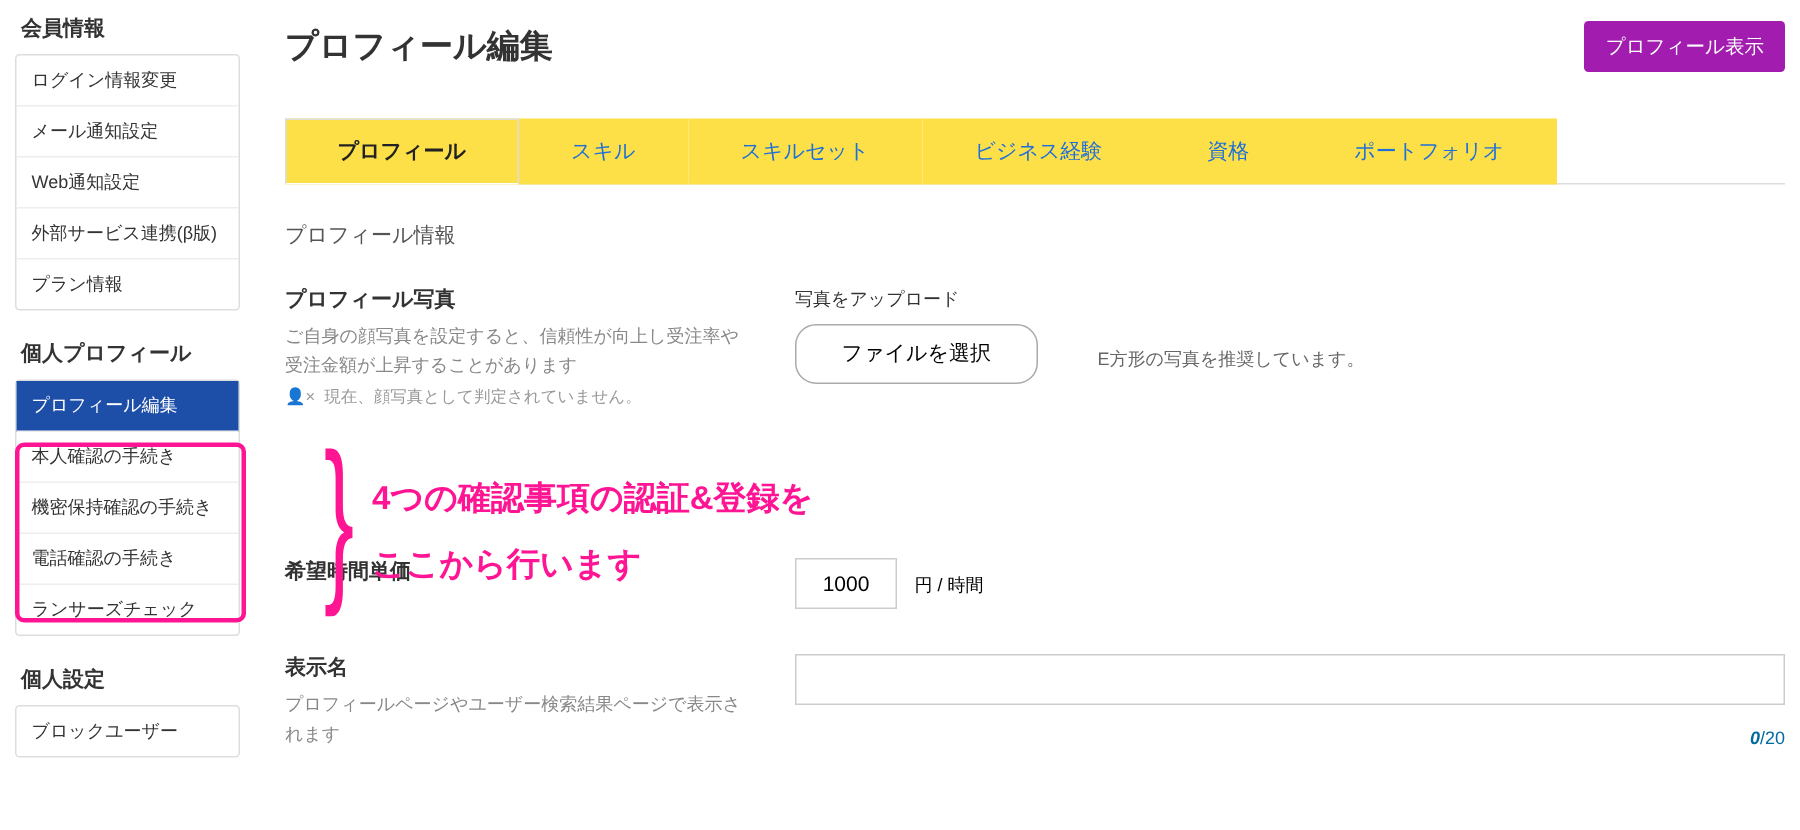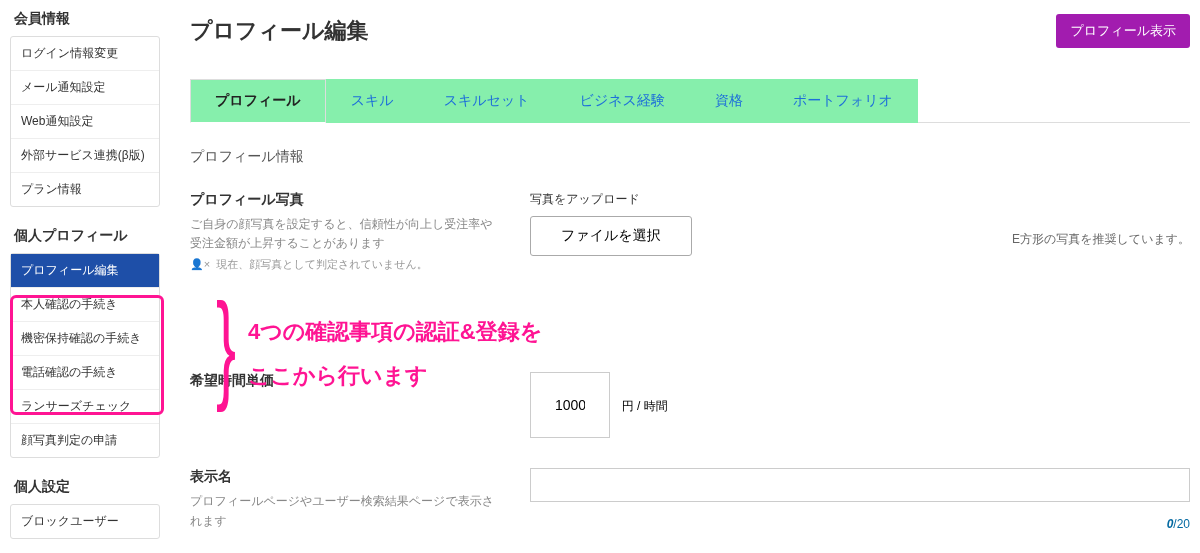--- a/index.html
+++ b/index.html
@@ -35,60 +35,60 @@
       font-size: 13px;
       border-radius: 3px;
       cursor: pointer;
     }
     .tabs {
       display: flex;
       border-bottom: 1px solid #ddd;
       margin-bottom: 25px;
     }
     .tab {
-      padding: 12px 24px;
+      padding: 12px 34px;
       font-size: 14px;
       color: #1e6fd9;
       cursor: pointer;
       border: 1px solid transparent;
       border-bottom: none;
       position: relative;
       top: 1px;
-      background: #86efac;
+      background: #fde047;
     }
     .tab.active {
       color: #222;
       font-weight: bold;
       border-color: #ddd;
       border-bottom: 1px solid #fff;
     }
     .section-heading { font-size: 14px; color: #555; margin-bottom: 25px; }
     .form-row { display: flex; gap: 30px; margin-bottom: 30px; align-items: flex-start; }
     .form-left { width: 310px; flex-shrink: 0; }
     .form-label { font-size: 14px; font-weight: bold; margin-bottom: 6px; }
     .form-help { font-size: 12px; color: #888; line-height: 1.6; }
     .form-note { font-size: 11px; color: #999; margin-top: 4px; }
     .form-note .icon { margin-right: 3px; }
-    .form-right { flex: 1; justify-content: space-between; }
+    .form-right { flex: 1; }
     .upload-label { font-size: 12px; margin-bottom: 8px; }
     .file-btn {
       border: 1px solid #aaa;
       background: #fff;
       padding: 10px 30px;
       font-size: 14px;
-      border-radius: 3px;
+      border-radius: 14px;
       cursor: pointer;
       display: inline-block;
     }
     .recommend { font-size: 12px; color: #666; margin-left: 20px; }
     .rate-input {
       border: 1px solid #ccc;
-      padding: 24px;
-      font-size: 14px;
-      width: 80px;
+      padding: 8px;
+      font-size: 14px;
+      width: 68px;
       text-align: center;
     }
     .rate-unit { font-size: 12px; color: #000000; margin-left: 8px; margin-top: 28px; }
     .name-input {
       border: 1px solid #ccc;
       padding: 8px;
       font-size: 14px;
       width: 100%;
     }
     .count { float: right; margin-top: 15px; font-size: 12px; color: #0369a1; }
@@ -149,21 +149,20 @@
     </div>
 
     <div class="sidebar-section">
       <div class="sidebar-title">個人プロフィール</div>
       <div class="sidebar-items">
         <div class="sidebar-item active">プロフィール編集</div>
         <div class="sidebar-item">本人確認の手続き</div>
         <div class="sidebar-item">機密保持確認の手続き</div>
         <div class="sidebar-item">電話確認の手続き</div>
         <div class="sidebar-item">ランサーズチェック</div>
-        <div class="sidebar-item">顔写真判定の申請</div>
       </div>
     </div>
 
     <div class="sidebar-section">
       <div class="sidebar-title">個人設定</div>
       <div class="sidebar-items">
         <div class="sidebar-item">ブロックユーザー</div>
       </div>
     </div>
   </div>

